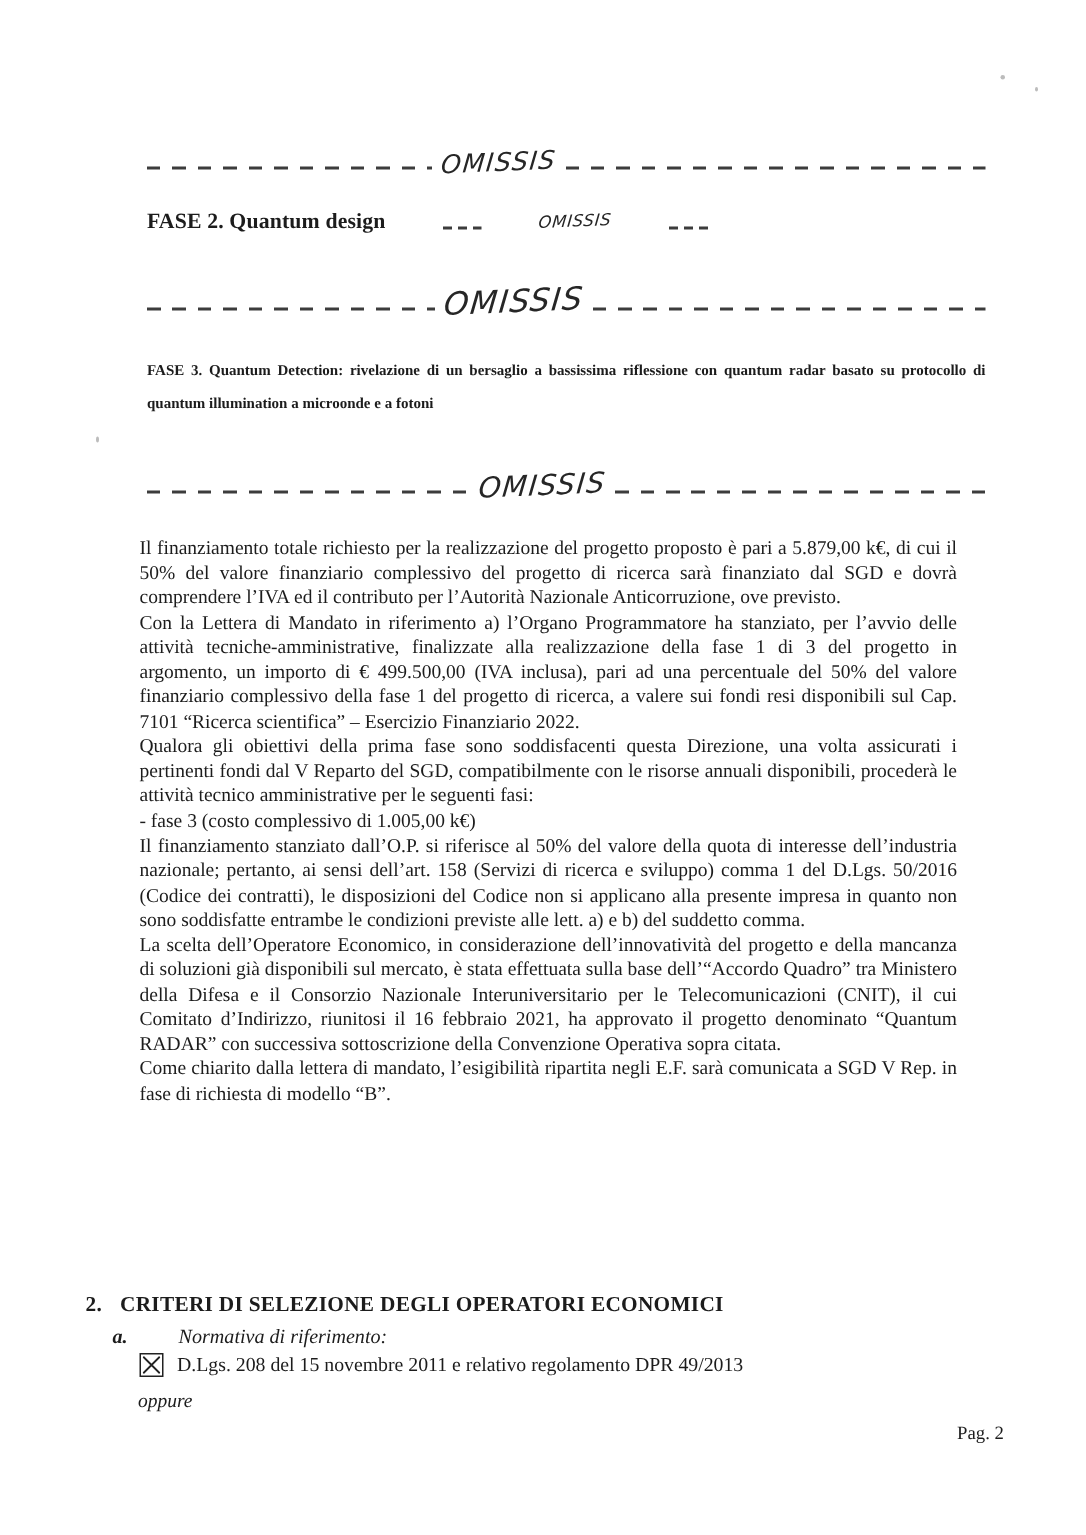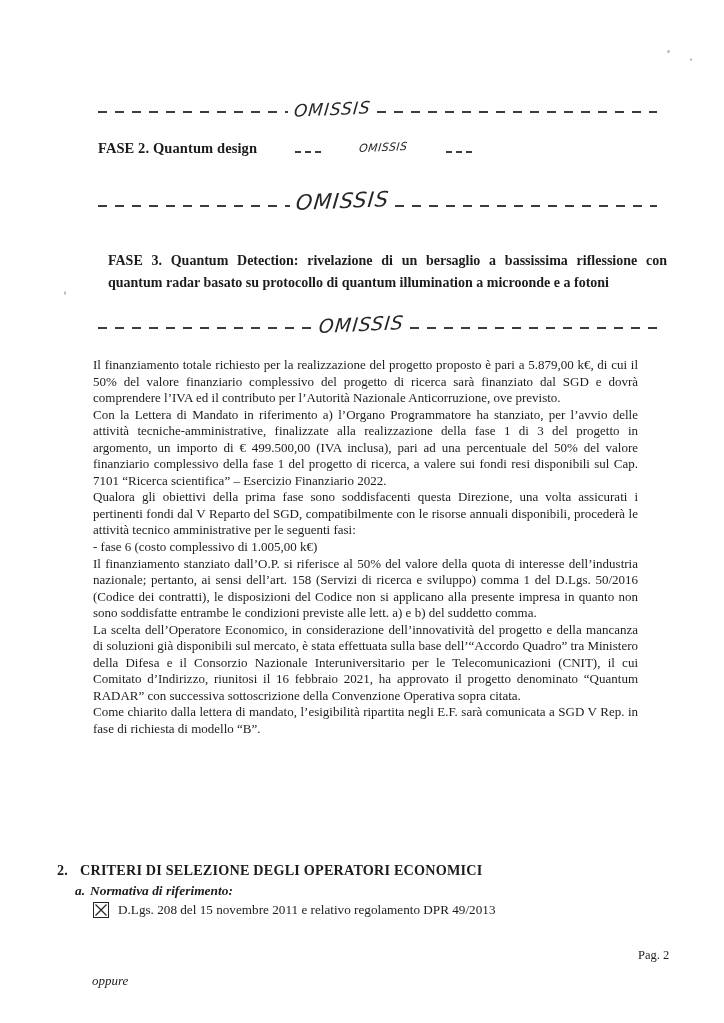--- a/index.html
+++ b/index.html
@@ -31,39 +31,39 @@
   
   .fase2-row{position:absolute;top:140px;left:98px;display:flex;align-items:flex-end;gap:32px;}
   .fase2-title{font-weight:bold;font-size:14.5px;letter-spacing:0.1px;}
   .dash-mini{
     height:1.6px;align-self:flex-end;margin:0 2px 4px 6px;
     background:repeating-linear-gradient(90deg,#3c3c3c 0 6px,transparent 6px 10px);
   }
   .dm1{width:26px;}
   .dm2{width:30px;margin-left:2px;}
   .fase3{
-    position:absolute;top:237px;left:108px;width:559px;
-    font-weight:bold;font-size:14px;line-height:21.5px;text-align:justify;margin-top:13px;
+    position:absolute;top:237px;left:98px;width:559px;
+    font-weight:bold;font-size:10px;line-height:21.5px;text-align:justify;
   }
   
   .bodyblock{position:absolute;top:357px;left:93px;width:545px;font-size:13px;line-height:16.55px;}
   .bodyblock p{margin:0;}
   .just{text-align:justify;}
   
   .sec2{position:absolute;top:862px;left:57px;display:flex;font-weight:bold;font-size:14.2px;letter-spacing:0.2px;}
   .sec2-num{width:23px;}
   .suba{position:absolute;top:883px;left:75px;font-size:13.4px;}
   .suba-num{font-weight:bold;font-style:italic;margin-right:5px;}
-  .suba-title{font-weight:bold;font-style:italic;}
+  .suba-title{font-weight:normal;font-style:italic;margin-left:29px;}
   .cb-row{position:absolute;top:902px;left:93px;display:flex;font-size:13.2px;}
   .checkbox{
     display:inline-flex;align-items:center;justify-content:center;
     width:14px;height:14px;border:1.3px solid #222;margin-right:9px;flex:0 0 auto;
   }
-  .oppure{position:absolute;top:926px;left:92px;font-style:italic;font-size:13px;margin-top:47px;}
+  .oppure{position:absolute;top:926px;left:92px;font-style:italic;font-size:13px;}
   .pagenum{position:absolute;top:948px;left:638px;font-size:12.5px;}
   
   .speck{position:absolute;background:#bcbcbc;border-radius:50%;}
   .sp1{top:50px;left:667px;width:3px;height:3px;}
   .sp2{top:58px;left:690px;width:2px;height:3px;}
   .sp3{top:291px;left:64px;width:2px;height:4px;}
 </style>
 </head>
 <body>
 
@@ -97,21 +97,21 @@
   <div class="hr hr3">
     <span class="dash-seg seg-fixed" style="width:215px"></span>
     <span class="handwr hw3">OMISSIS</span>
     <span class="dash-seg seg-grow"></span>
   </div>
 
   <div class="bodyblock">
     <p class="just">Il finanziamento totale richiesto per la realizzazione del progetto proposto è pari a 5.879,00 k€, di cui il 50% del valore finanziario complessivo del progetto di ricerca sarà finanziato dal SGD e dovrà comprendere l’IVA ed il contributo per l’Autorità Nazionale Anticorruzione, ove previsto.</p>
     <p class="just">Con la Lettera di Mandato in riferimento a) l’Organo Programmatore ha stanziato, per l’avvio delle attività tecniche-amministrative, finalizzate alla realizzazione della fase 1 di 3 del progetto in argomento, un importo di € 499.500,00 (IVA inclusa), pari ad una percentuale del 50% del valore finanziario complessivo della fase 1 del progetto di ricerca, a valere sui fondi resi disponibili sul Cap. 7101 “Ricerca scientifica” – Esercizio Finanziario 2022.</p>
     <p class="just">Qualora gli obiettivi della prima fase sono soddisfacenti questa Direzione, una volta assicurati i pertinenti fondi dal V Reparto del SGD, compatibilmente con le risorse annuali disponibili, procederà le attività tecnico amministrative per le seguenti fasi:</p>
-    <p>- fase 6 (costo complessivo di 1.005,00 k€)</p>
+    <p>- fase 3 (costo complessivo di 1.005,00 k€)</p>
     <p class="just">Il finanziamento stanziato dall’O.P. si riferisce al 50% del valore della quota di interesse dell’industria nazionale; pertanto, ai sensi dell’art. 158 (Servizi di ricerca e sviluppo) comma 1 del D.Lgs. 50/2016 (Codice dei contratti), le disposizioni del Codice non si applicano alla presente impresa in quanto non sono soddisfatte entrambe le condizioni previste alle lett. a) e b) del suddetto comma.</p>
     <p class="just">La scelta dell’Operatore Economico, in considerazione dell’innovatività del progetto e della mancanza di soluzioni già disponibili sul mercato, è stata effettuata sulla base dell’“Accordo Quadro” tra Ministero della Difesa e il Consorzio Nazionale Interuniversitario per le Telecomunicazioni (CNIT), il cui Comitato d’Indirizzo, riunitosi il 16 febbraio 2021, ha approvato il progetto denominato “Quantum RADAR” con successiva sottoscrizione della Convenzione Operativa sopra citata.</p>
     <p class="just">Come chiarito dalla lettera di mandato, l’esigibilità ripartita negli E.F. sarà comunicata a SGD V Rep. in fase di richiesta di modello “B”.</p>
   </div>
 
   <div class="sec2">
     <span class="sec2-num">2.</span>
     <span class="sec2-title">CRITERI DI SELEZIONE DEGLI OPERATORI ECONOMICI</span>
   </div>
 

